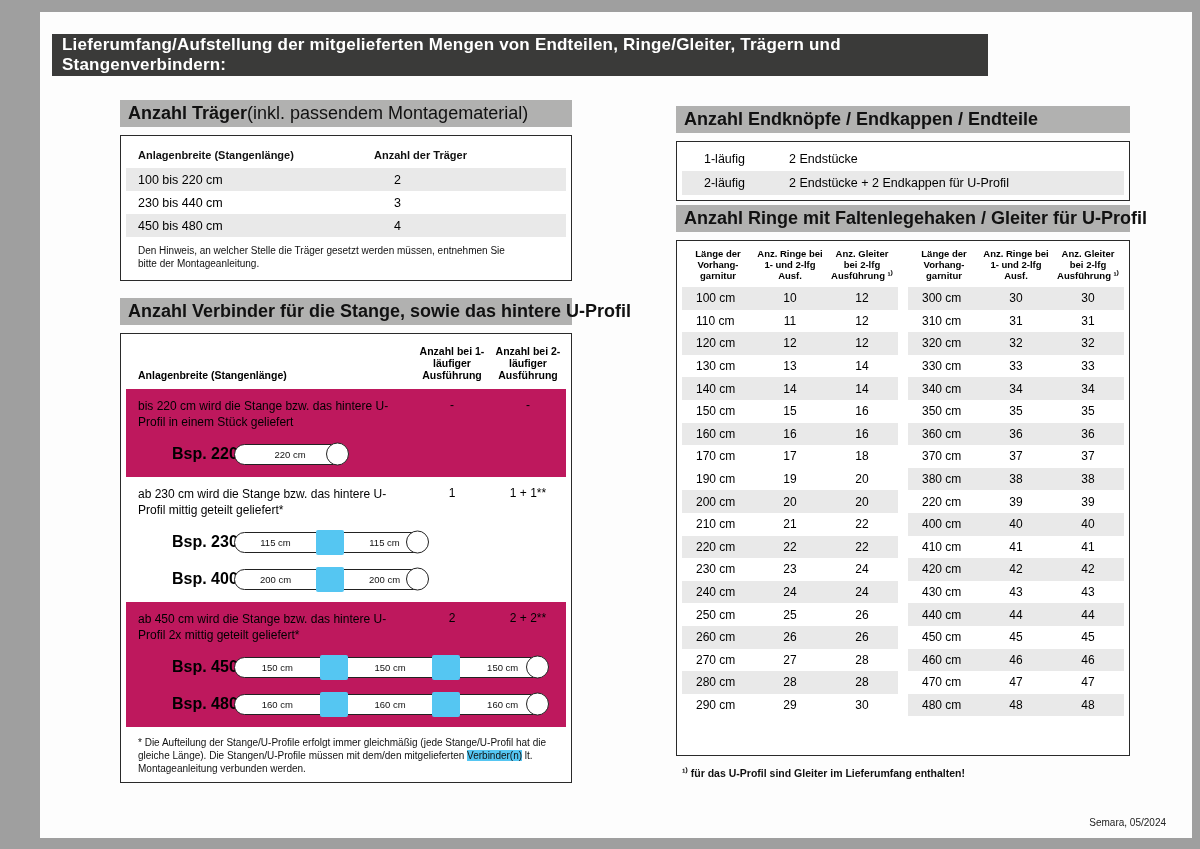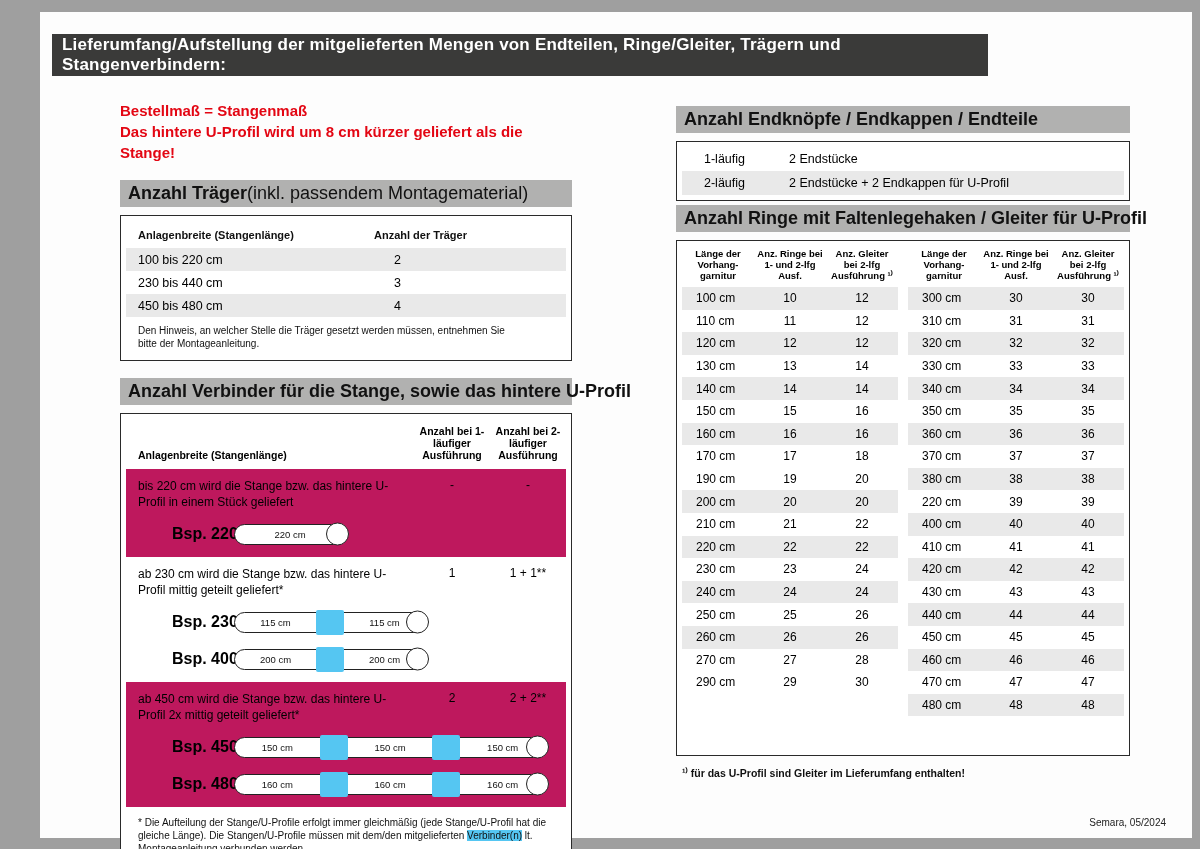--- a/index.html
+++ b/index.html
@@ -135,24 +135,20 @@
 </head>
 <body>
 
 <div id="stage">
   <div class="page"></div>
 
   <div class="titlebar">Lieferumfang/Aufstellung der mitgelieferten Mengen von Endteilen, Ringe/Gleiter, Trägern und Stangenverbindern:</div>
 
   <div class="leftcol">
 
-    <div class="rednote">
-      <div>Bestellmaß = Stangenmaß</div>
-      <div>Das hintere U-Profil wird um 8 cm kürzer geliefert als die Stange!</div>
-    </div>
 
     <div class="secbar">
       <span class="b">Anzahl Träger</span>
       <span> (inkl. passendem Montagematerial)</span>
     </div>
 
     <div class="box">
       <table class="t-table">
         <thead>
           <tr>
@@ -380,20 +376,25 @@
               <td>26</td>
             </tr>
             <tr class="stripe">
               <td>260 cm</td>
               <td>26</td>
               <td>26</td>
             </tr>
             <tr>
               <td>270 cm</td>
               <td>27</td>
+              <td>28</td>
+            </tr>
+            <tr class="stripe">
+              <td>280 cm</td>
+              <td>28</td>
               <td>28</td>
             </tr>
             <tr>
               <td>290 cm</td>
               <td>29</td>
               <td>30</td>
             </tr>
           </tbody>
       </table>
       <table class="r-table">

